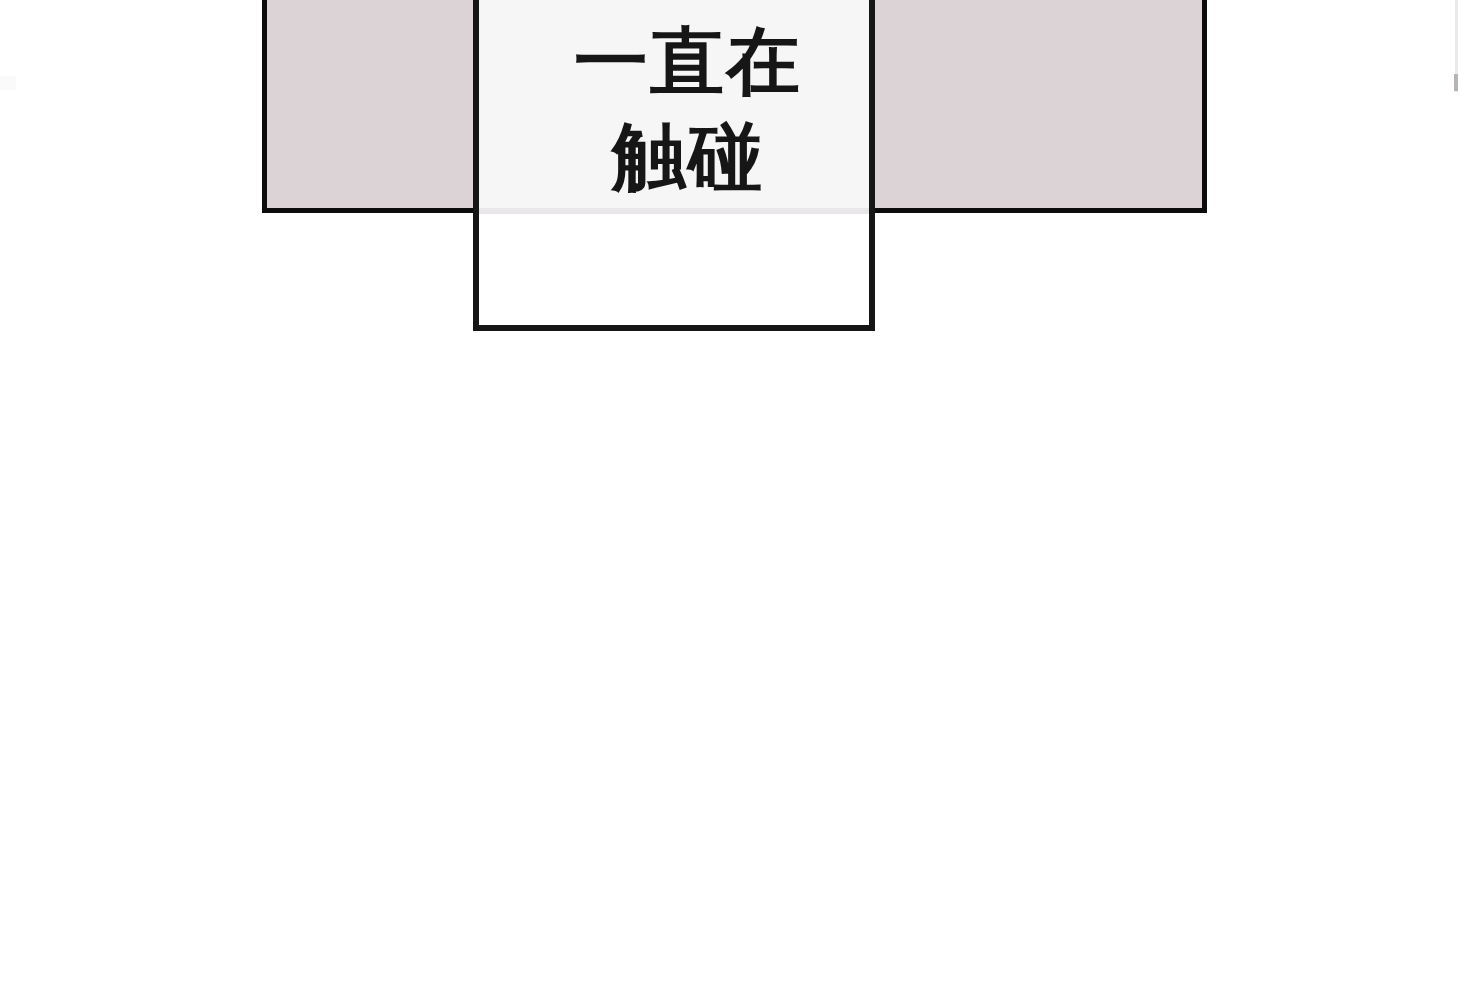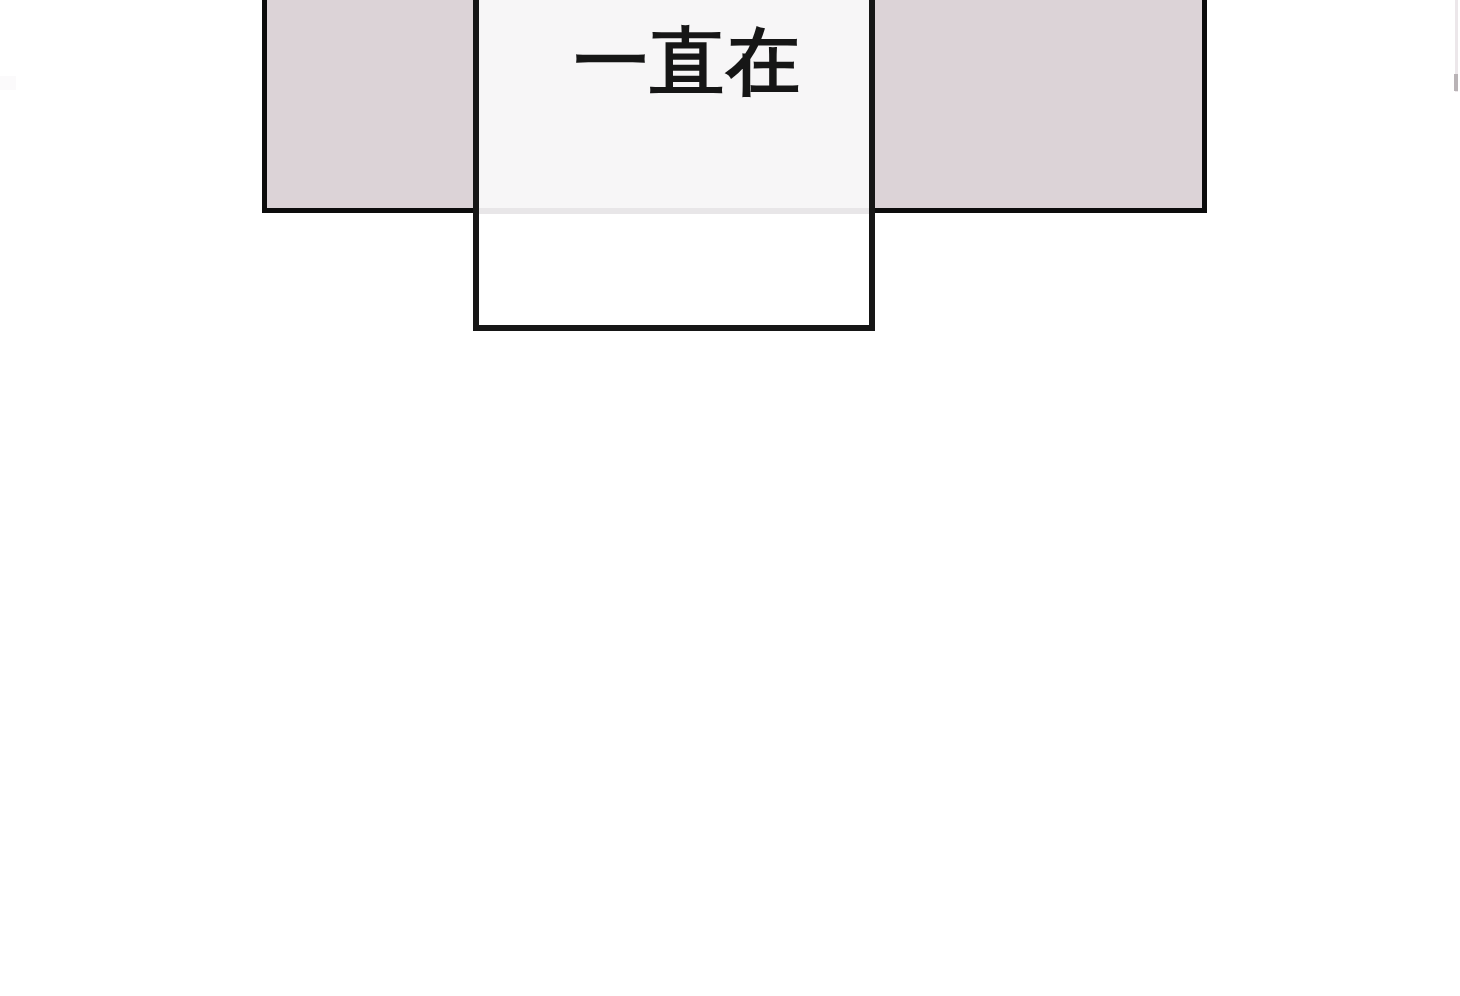--- a/index.html
+++ b/index.html
@@ -114,20 +114,21 @@
 
 <div class="comic-page">
 
   <div class="comic-panel"></div>
 
   <div class="speech-bubble">
     <div class="speech-bubble-tint"></div>
     <div class="panel-border-showthrough"></div>
     <div class="speech-text">
       <span class="speech-text-line">一直在</span>
+      <span class="speech-text-line">触碰</span>
     </div>
   </div>
 
   <div class="adjacent-panel-edge-sliver"></div>
   <div class="adjacent-panel-edge-blob"></div>
   <div class="page-edge-artifact"></div>
 
 </div>
 
 </body></html>

